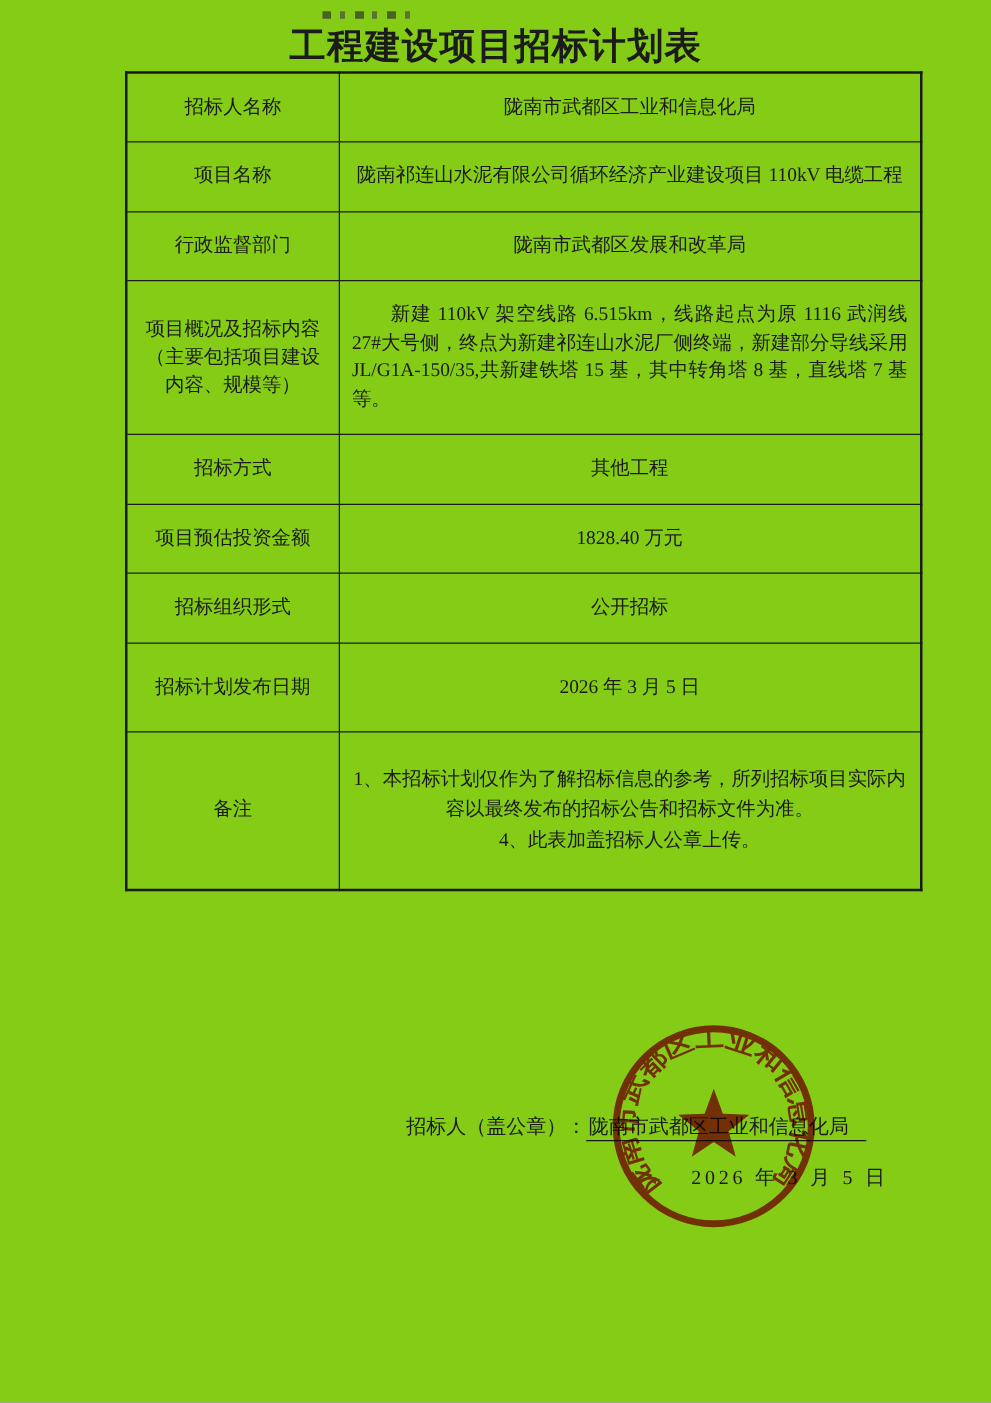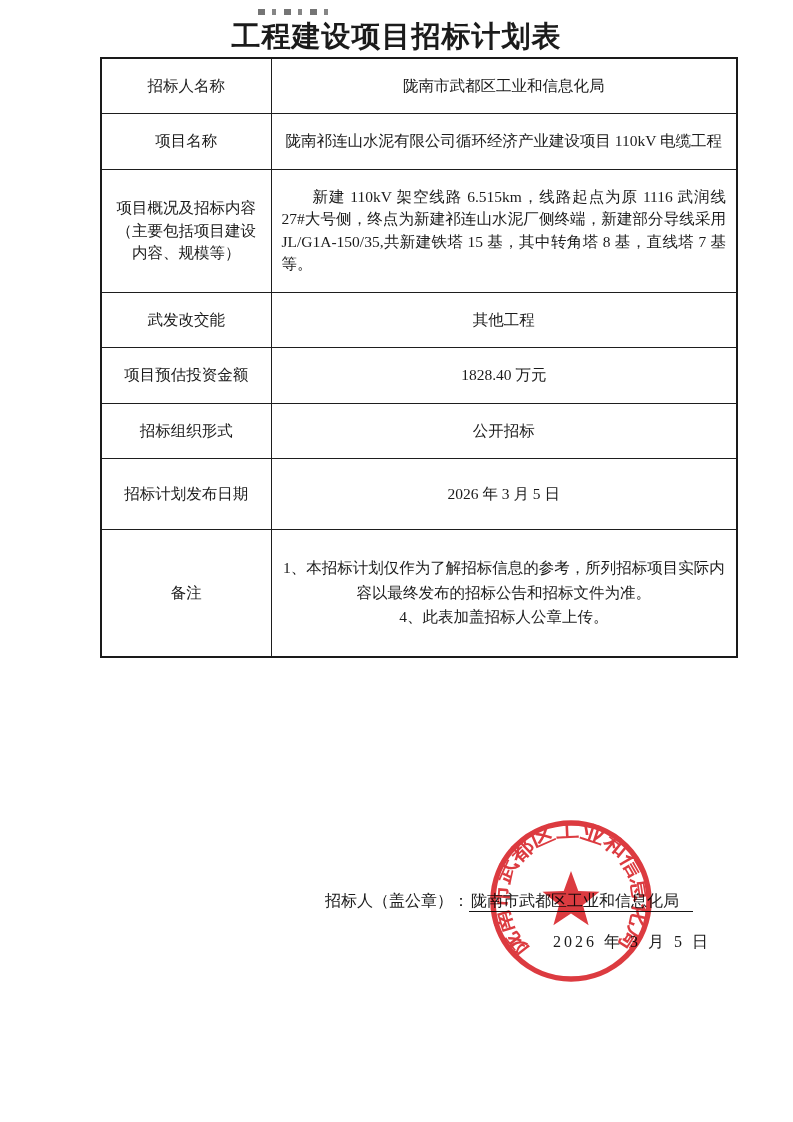--- a/index.html
+++ b/index.html
@@ -1,21 +1,21 @@
 <!DOCTYPE html>
 <html><head>
 <meta charset="utf-8">
 <style>
   * { margin:0; padding:0; box-sizing:border-box; }
   html,body { background:#9a9a9a; }
   .page {
     position:relative;
     width:793px; height:1122px;
     margin:0 auto;
-    background:#ffffff;
+    background:#84cc16;
     font-family:"Liberation Serif","DejaVu Serif",serif;
     color:#1b1b1b;
     overflow:hidden;
   }
   .scan-artifact {
     position:absolute; left:258px; top:9px; width:78px; height:6px;
     background:repeating-linear-gradient(90deg,#2a2a2a 0 7px, transparent 7px 14px, #444 14px 18px, transparent 18px 26px);
     opacity:.65;
   }
   .page-title {
@@ -79,26 +79,30 @@
   <table class="bidding-table">
     <tbody>
         <tr class="r1">
       <td class="label">招标人名称</td>
       <td class="value">陇南市武都区工业和信息化局</td>
     </tr>
     <tr class="r2">
       <td class="label">项目名称</td>
       <td class="value">陇南祁连山水泥有限公司循环经济产业建设项目 110kV 电缆工程</td>
     </tr>
+    <tr class="r3">
+      <td class="label">行政监督部门</td>
+      <td class="value">陇南市武都区发展和改革局</td>
+    </tr>
     <tr class="r5">
       <td class="label">项目概况及招标内容（主要包括项目建设内容、规模等）</td>
       <td class="value value-justify">新建 110kV 架空线路 6.515km，线路起点为原 1116 武润线 27#大号侧，终点为新建祁连山水泥厂侧终端，新建部分导线采用 JL/G1A-150/35,共新建铁塔 15 基，其中转角塔 8 基，直线塔 7 基等。</td>
     </tr>
     <tr class="r6">
-      <td class="label">武发改交能</td>
+      <td class="label">招标方式</td>
       <td class="value">其他工程</td>
     </tr>
     <tr class="r7">
       <td class="label">项目预估投资金额</td>
       <td class="value">1828.40 万元</td>
     </tr>
     <tr class="r8">
       <td class="label">招标组织形式</td>
       <td class="value">公开招标</td>
     </tr>

